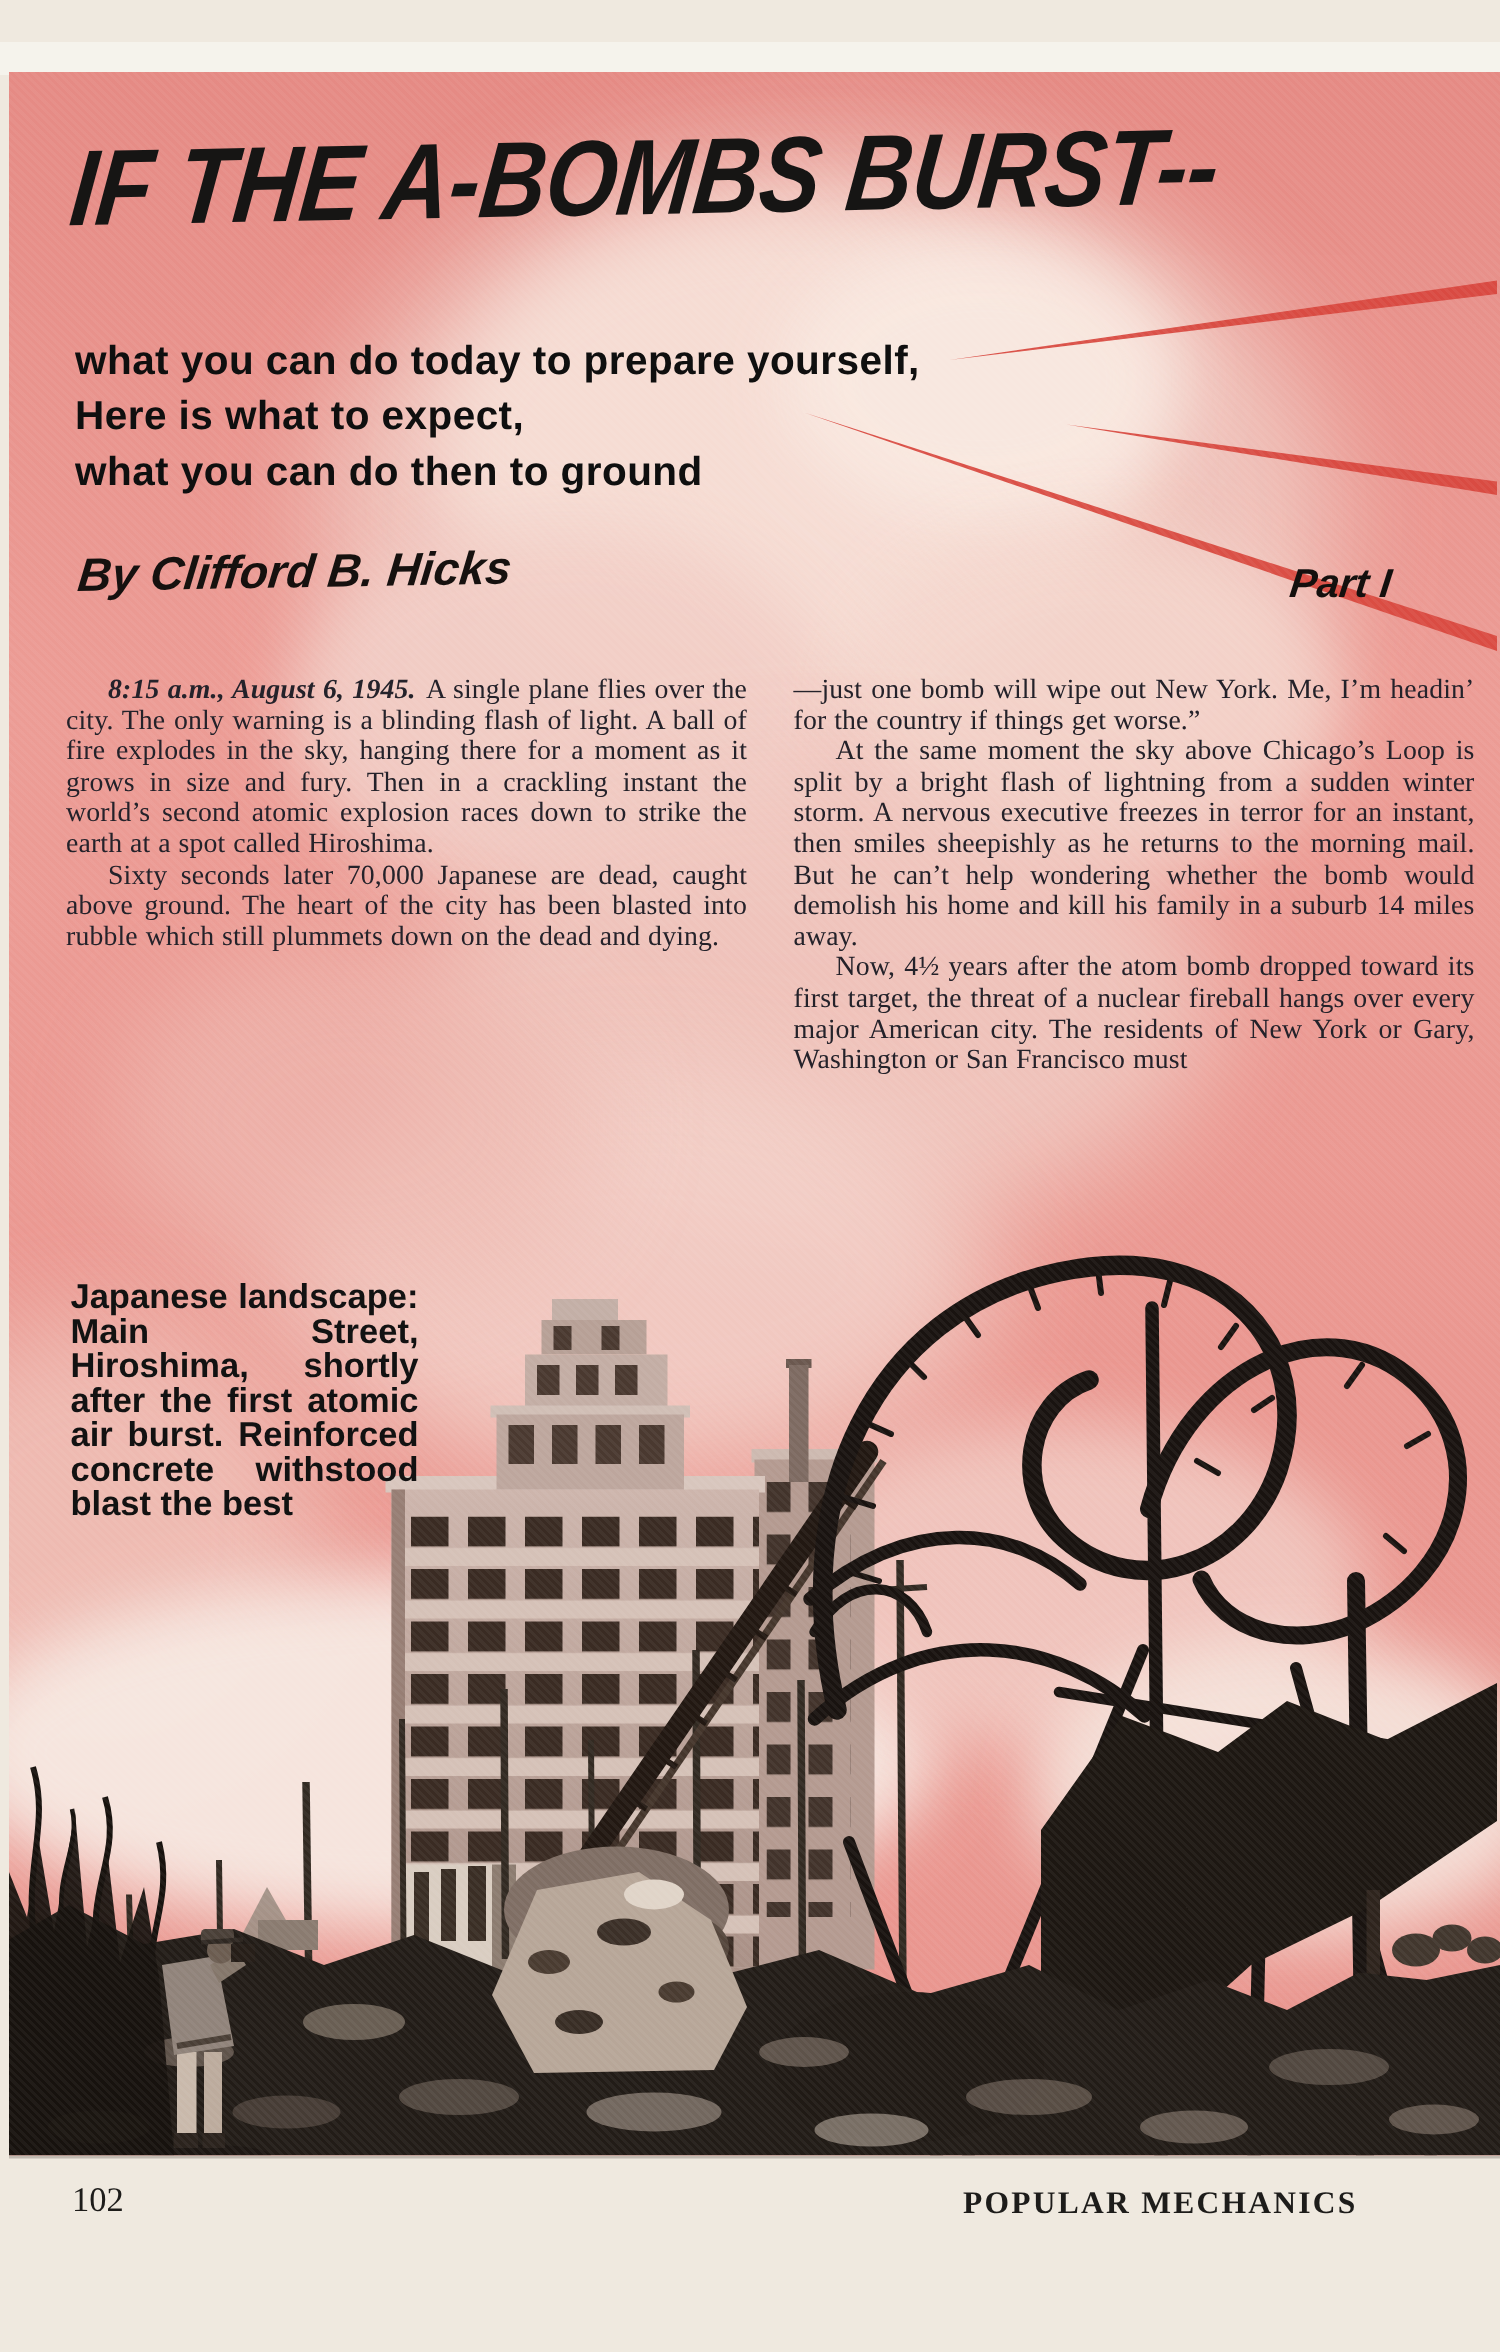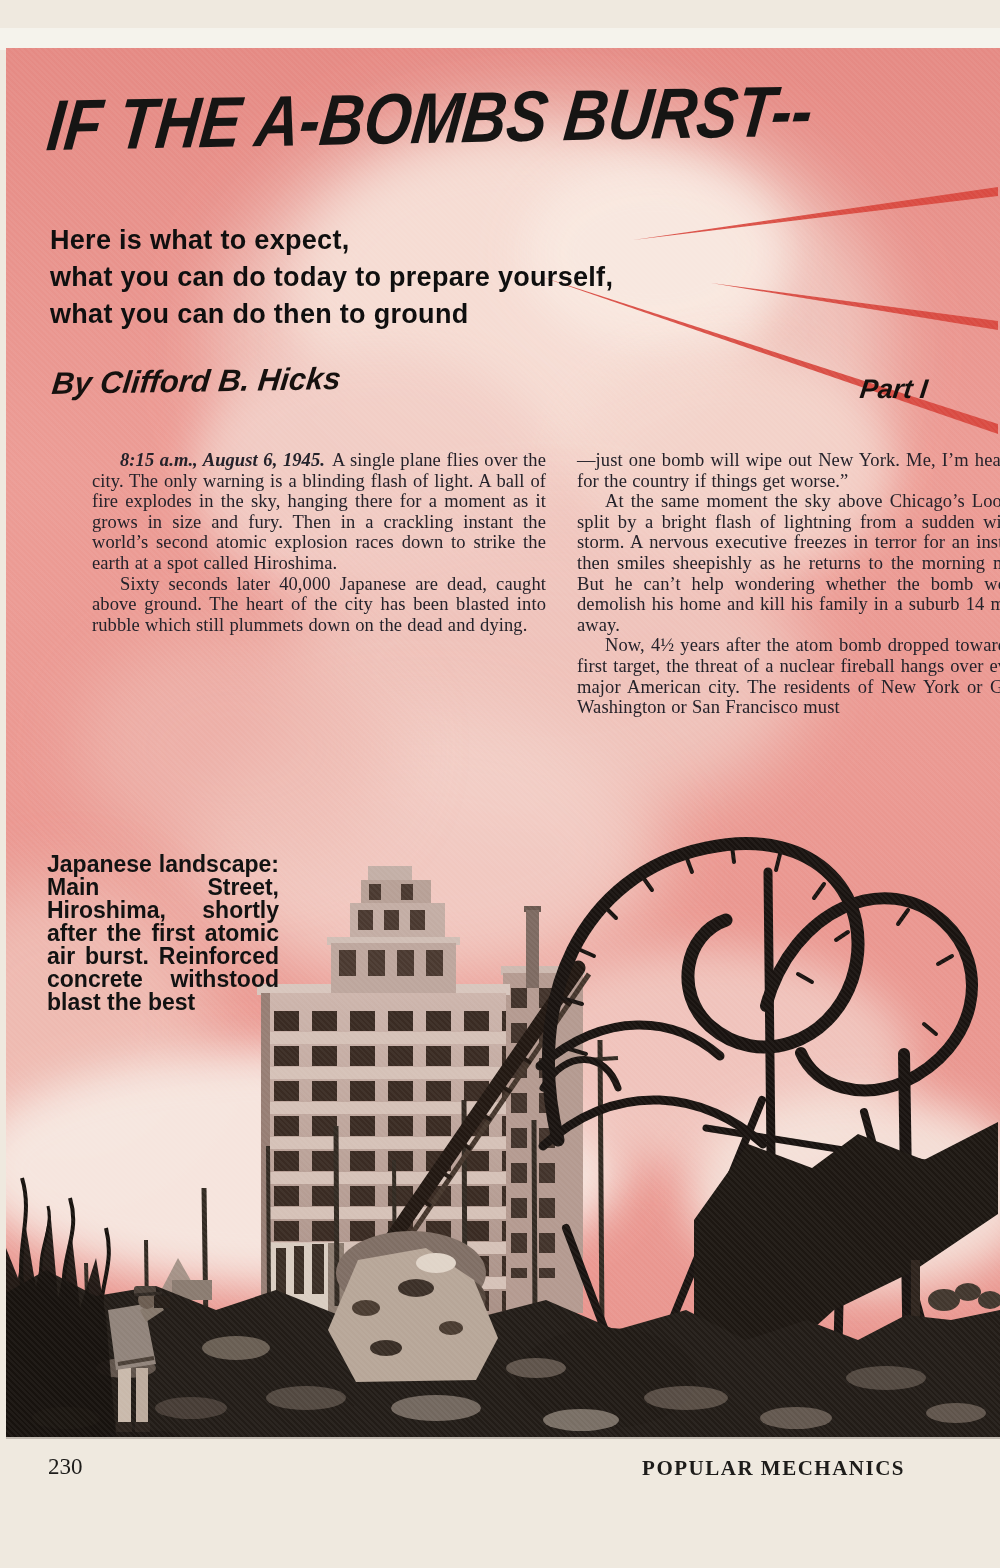--- a/index.html
+++ b/index.html
@@ -16,21 +16,21 @@
       font-size:65px;font-weight:bold;font-style:italic;white-space:nowrap;
       transform:rotate(-1.1deg) skewX(-7deg) scale(.94,1.1);transform-origin:left top;letter-spacing:0px;}
   .subtitle{position:absolute;left:50px;top:222px;color:#0f0f0f;font-weight:bold;
       font-size:27px;line-height:37px;letter-spacing:.3px;}
   .byline{position:absolute;left:54px;top:366px;color:#16110f;font-size:31px;font-weight:bold;
       font-style:italic;transform:rotate(-1deg) skewX(-7deg);transform-origin:left top;white-space:nowrap;}
   .part{position:absolute;left:860px;top:374px;color:#14100e;font-size:27px;font-weight:bold;
       font-style:italic;transform:skewX(-7deg);white-space:nowrap;}
   .bodycol{position:absolute;top:450px;width:454px;color:#24222a;
       font-family:"Liberation Serif",serif;font-size:18.5px;line-height:20.6px;
-      text-align:justify;letter-spacing:.1px;word-spacing:.5px;margin-left:48px;}
+      text-align:justify;letter-spacing:.1px;word-spacing:.5px;}
   .col1{left:44px;} .col2{left:529px;}
   .para{margin:0;text-indent:28px;}
   .para.noindent{text-indent:0;}
   .lead{padding-right:7px;}
   .lead-bi{font-weight:bold;font-style:italic;}
   .lead-b{font-weight:bold;}
   .caption{position:absolute;left:47px;top:853px;width:232px;color:#121212;
       font-size:23px;line-height:23px;font-weight:bold;text-align:justify;text-align-last:left;}
   
   .footer-rule{position:absolute;left:6px;top:1437px;width:994px;height:2px;background:#9a948a;opacity:.55;}
@@ -251,47 +251,47 @@
         <rect x="128" y="1238" width="22" height="10" rx="3" fill="#4a4038"></rect>
         <line x1="128" y1="1247" x2="156" y2="1245" stroke="#2f2822" stroke-width="3"></line>
       </g>
     </svg>
     <div class="grain"></div>
   </div>
 
   <div class="title">IF THE A-BOMBS BURST--</div>
 
   <div class="subtitle">
+    <div>what you can do today to prepare yourself,</div>
     <div>Here is what to expect,</div>
-    <div>what you can do today to prepare yourself,</div>
     <div>what you can do then to ground</div>
   </div>
 
   <div class="byline">By Clifford B. Hicks</div>
   <div class="part">Part I</div>
 
   <div class="bodycol col1">
     <p class="para">
       <b class="lead lead-bi">8:15 a.m., August 6, 1945.</b><span>A single plane flies over the city.  The only warning is a blinding flash of light. A ball of fire explodes in the sky, hanging there for a moment as it grows in size and fury.  Then in a crackling instant the world’s second atomic explosion races down to strike the earth at a spot called Hiroshima.</span>
     </p>
     <p class="para">
-      <span>Sixty seconds later 40,000 Japanese are dead, caught above ground.  The heart of the city has been blasted into rubble which still plummets down on the dead and dying.</span>
+      <span>Sixty seconds later 70,000 Japanese are dead, caught above ground.  The heart of the city has been blasted into rubble which still plummets down on the dead and dying.</span>
     </p>
   </div>
 
   <div class="bodycol col2">
     <p class="para noindent">
       <span>—just one bomb will wipe out New York. Me, I’m headin’ for the country if things get worse.”</span>
     </p>
     <p class="para">
       <span>At the same moment the sky above Chicago’s Loop is split by a bright flash of lightning from a sudden winter storm.  A nervous executive freezes in terror for an instant, then smiles sheepishly as he returns to the morning mail.  But he can’t help wondering whether the bomb would demolish his home and kill his family in a suburb 14 miles away.</span>
     </p>
     <p class="para">
       <span>Now, 4½ years after the atom bomb dropped toward its first target, the threat of a nuclear fireball hangs over every major American city.  The residents of New York or Gary, Washington or San Francisco must</span>
     </p>
   </div>
 
   <div class="caption">Japanese landscape: Main Street, Hiroshima, shortly after the first atomic air burst.  Reinforced concrete withstood blast the best</div>
 
   <div class="footer-rule"></div>
-  <div class="pageno">230</div>
+  <div class="pageno">102</div>
   <div class="magname">POPULAR MECHANICS</div>
 </div>
 
 </body></html>

